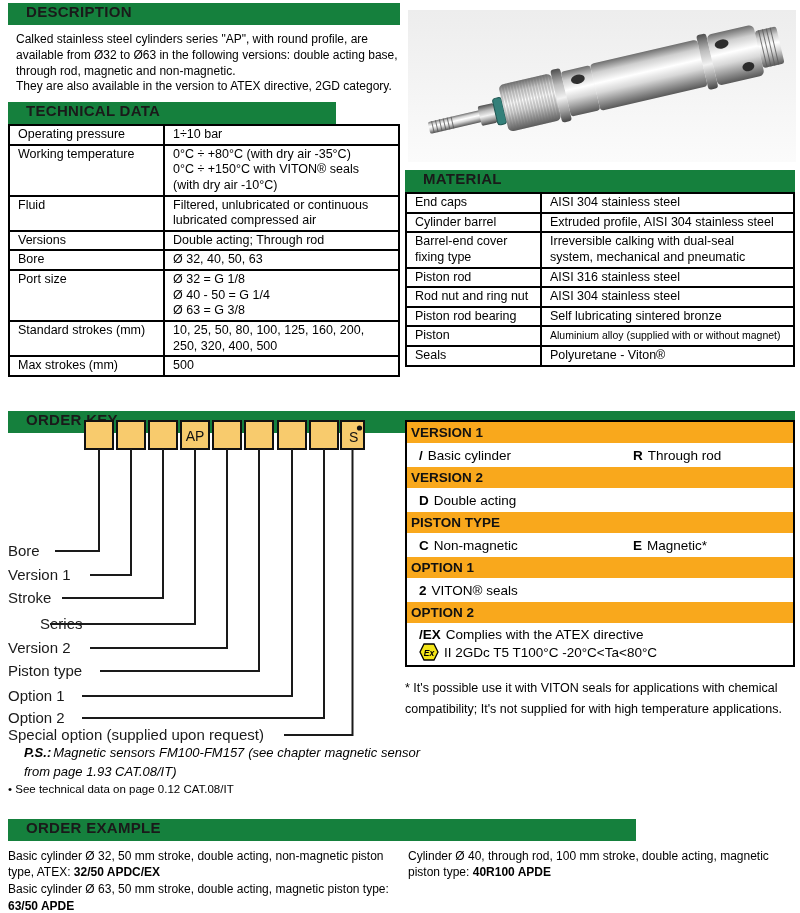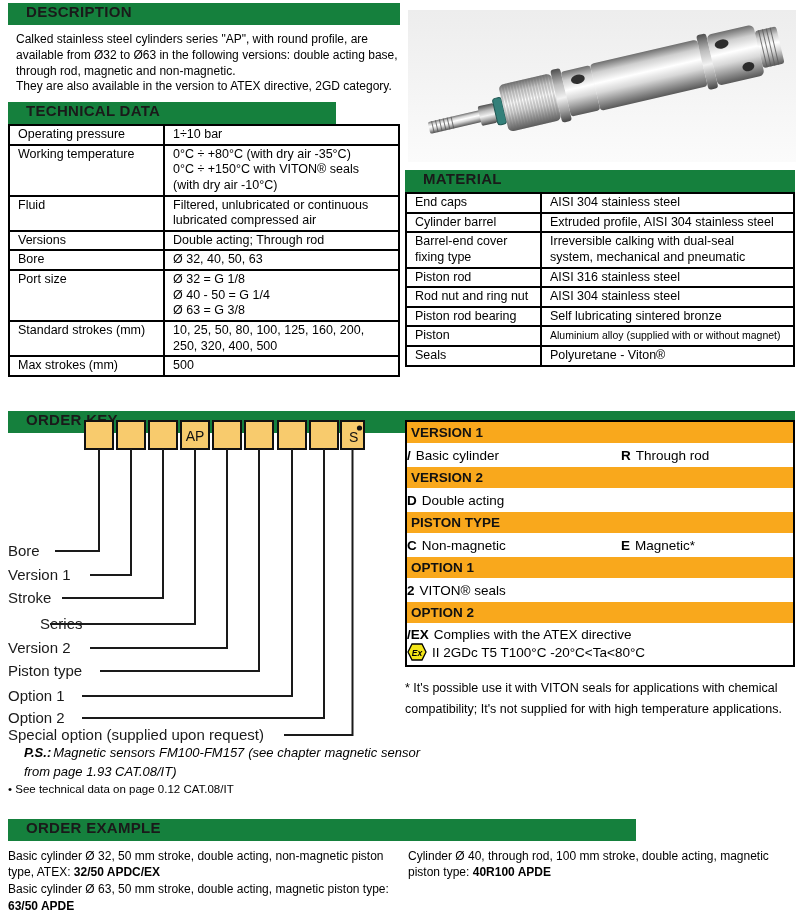--- a/index.html
+++ b/index.html
@@ -19,21 +19,21 @@
   table.spec td.lbl{font-size:12.5px;}
   table.spec td.small{font-size:10.5px;line-height:1.4;}
 
   
   #orderkey-diagram{position:absolute;left:0;top:418px;width:400px;height:335px;}
   .ok-label{position:absolute;left:8px;font-size:15px;color:#1a1a1a;white-space:nowrap;}
 
   
   #selector-panel{position:absolute;left:405px;top:420px;width:390px;border:2px solid #000;box-sizing:border-box;background:#fff;}
   .panel-header{background:#F9A81C;font-size:13.5px;font-weight:bold;color:#111;padding:3px 4px 2px 4px;height:16px;}
-  .panel-row{display:flex;align-items:center;padding:3px 0;font-size:13.5px;min-height:18px;background:#fff;}
+  .panel-row{display:flex;align-items:center;padding:3px 0;font-size:13.5px;min-height:18px;background:#fff;margin-left:12px;}
   .panel-row .col-l{width:214px;flex:none;}
   .panel-row .code{font-weight:bold;margin-right:5px;}
   .panel-row.two-line{display:block;}
   .panel-row .line{display:flex;align-items:center;margin:1px 0;}
   .footnote{position:absolute;left:405px;top:678px;width:392px;font-size:12.5px;line-height:1.65;}
 
   .ps-note{position:absolute;left:24px;top:744px;width:396px;font-size:13px;line-height:1.45;text-align:justify;font-style:italic;}
   .ps-note b{margin-right:2px;}
   .see-note{position:absolute;left:8px;top:783px;width:396px;font-size:11.5px;}
 

